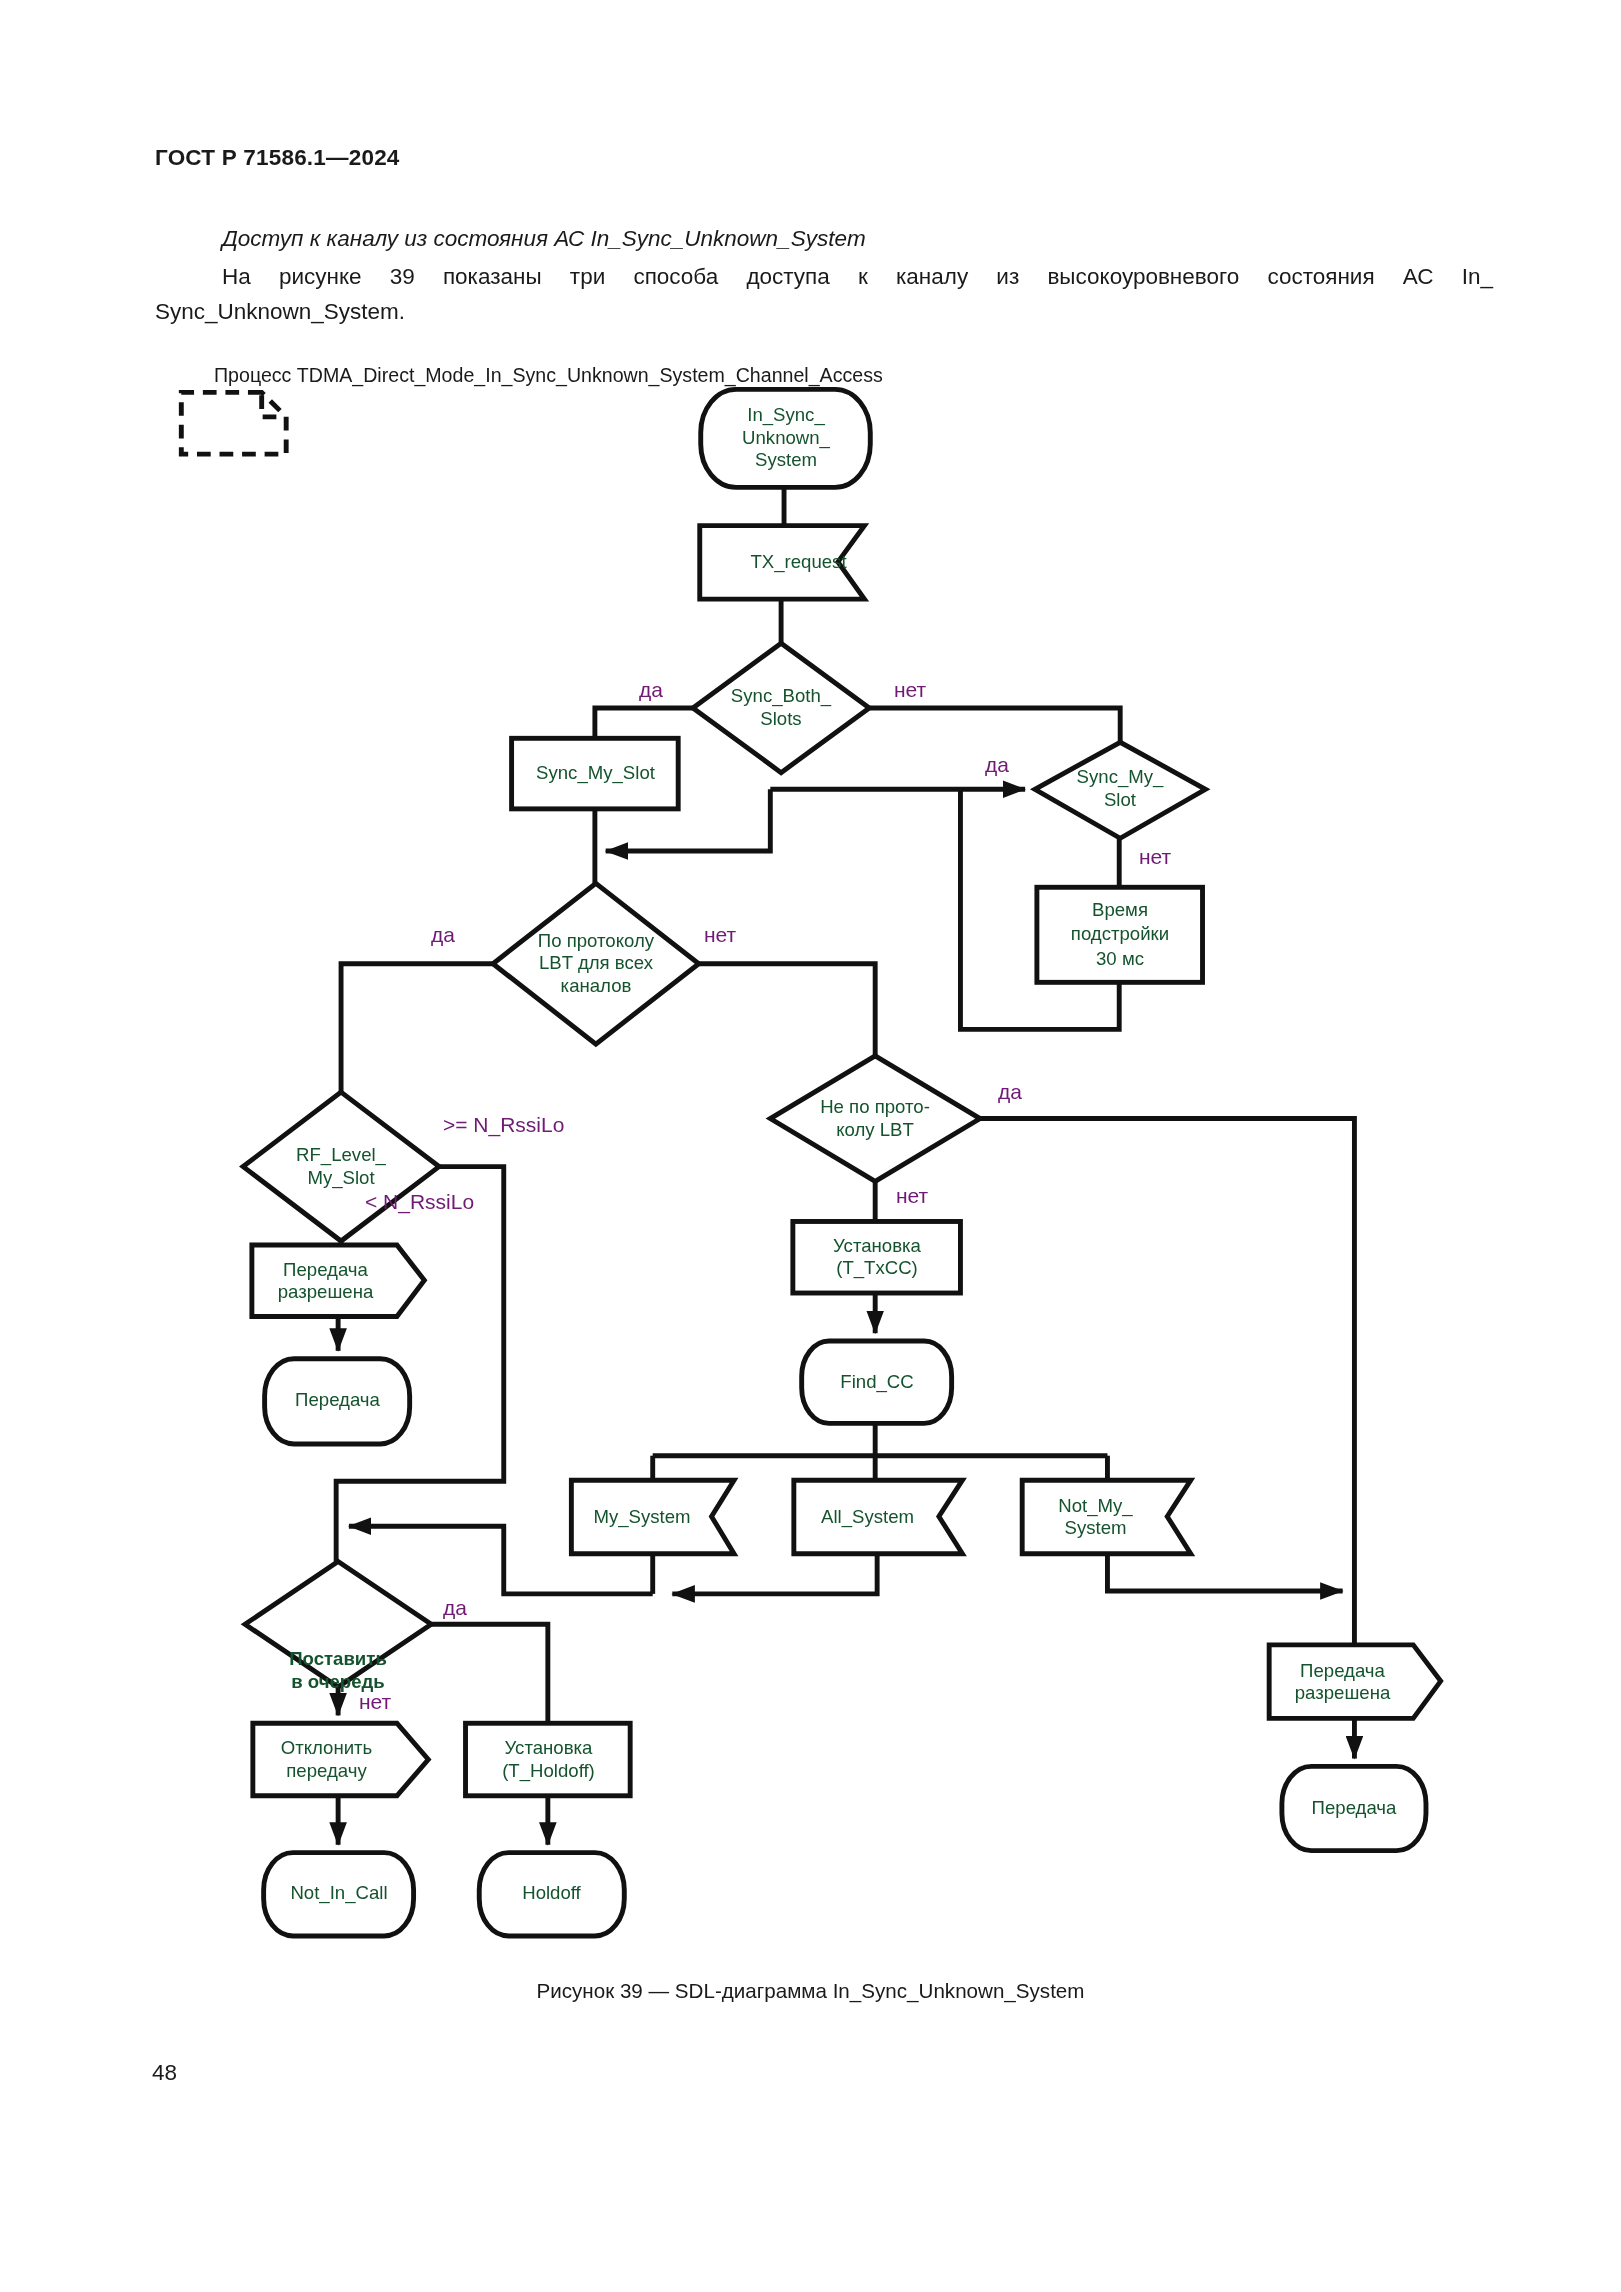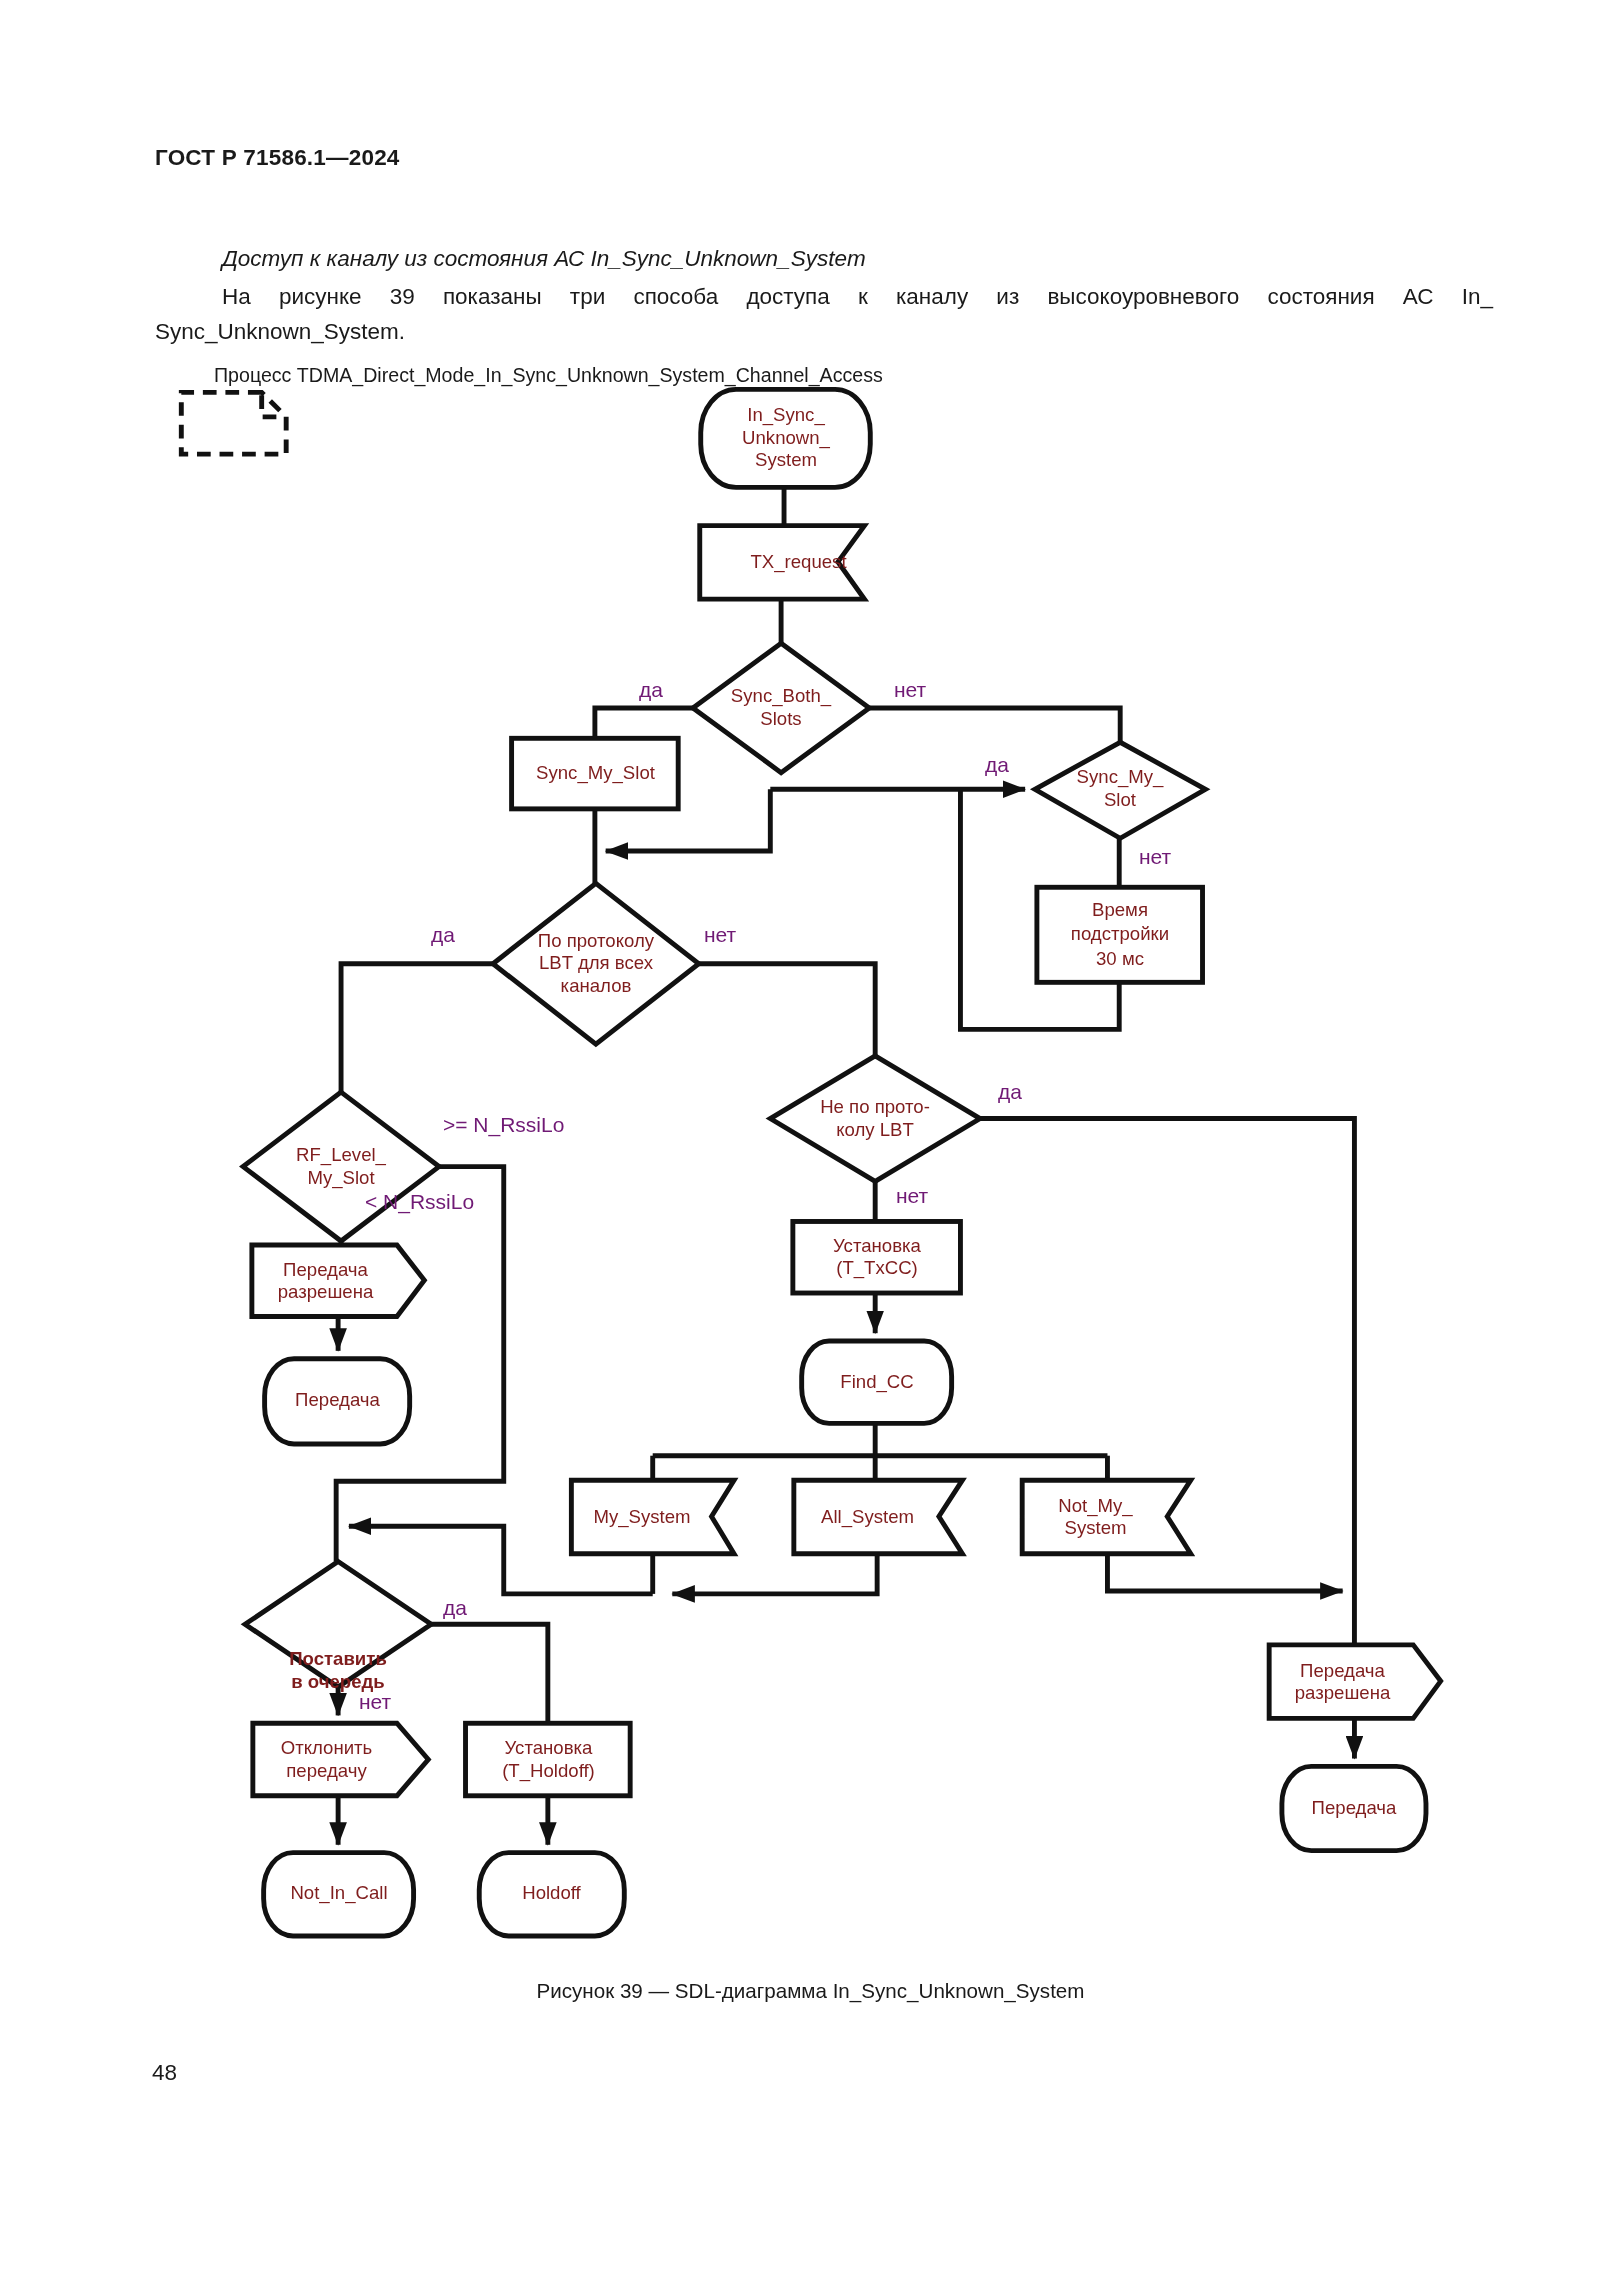--- a/index.html
+++ b/index.html
@@ -6,31 +6,31 @@
   .page{
     position:relative;
     width:1621px;height:2293px;
     background:#ffffff;
     font-family:"Liberation Sans", sans-serif;
     color:#1a1a1a;
     overflow:hidden;
   }
   .abs{position:absolute;}
   .hdr{font-size:22.5px;font-weight:bold;letter-spacing:0.2px;}
-  .body-text{font-size:22.5px;margin-top:20px;}
+  .body-text{font-size:22.5px;}
   .italic{font-style:italic;}
   .just{text-align:justify;text-align-last:justify;}
   .proc-label{font-size:19.6px;margin-left:28px;}
   .caption{font-size:20.6px;text-align:center;}
   .pagenum{font-size:22.5px;}
   svg.chart{position:absolute;left:0;top:0;}
   .node-text{
     position:absolute;display:flex;flex-direction:column;
     align-items:center;justify-content:center;text-align:center;
-    font-size:18.6px;line-height:22.5px;color:#7f1d1d;
+    font-size:18.6px;line-height:22.5px;color:#14532d;
   }
   .lbl{position:absolute;font-size:21px;color:#701a75;white-space:nowrap;}
 </style>
 </head>
 <body>
 
 <div class="page">
 
   <div class="abs hdr" style="left:155px;top:145px;">ГОСТ Р 71586.1—2024</div>
   <div class="abs body-text italic" style="left:222px;top:226px;">Доступ к каналу из состояния АС In_Sync_Unknown_System</div>

